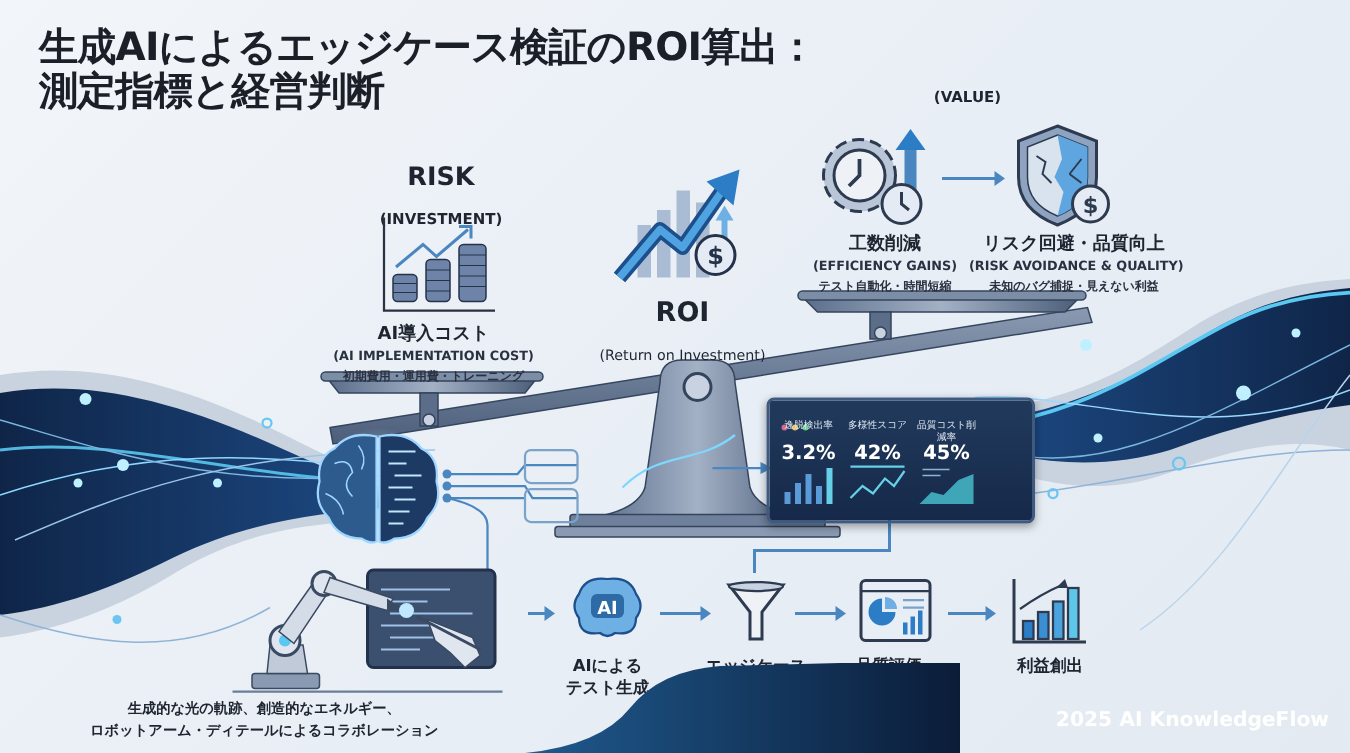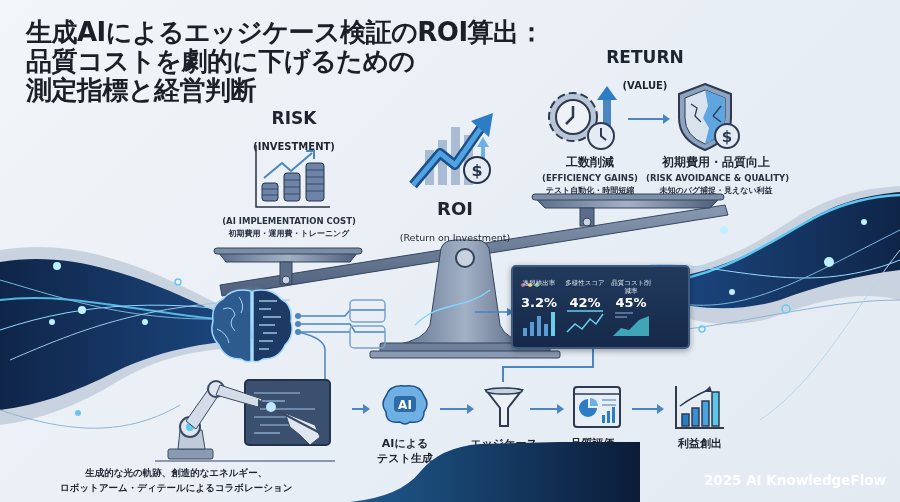--- a/index.html
+++ b/index.html
@@ -74,21 +74,20 @@
   <circle cx="732" cy="292" r="3" fill="#bff0ff"></circle>
     <circle cx="786" cy="309" r="4" fill="none" stroke="#6ac6f0" stroke-width="1.5"></circle>
   <circle cx="864" cy="222" r="3" fill="#bff0ff"></circle>
     <circle cx="702" cy="329" r="3" fill="none" stroke="#6ac6f0" stroke-width="1.5"></circle>
 
   <path d="M760,420 C820,380 860,300 900,250" stroke="#b8d4ec" stroke-width="1" fill="none"></path>
 </svg>
 
 <div class="abs title">
   <div>生成AIによるエッジケース検証のROI算出：</div>
-  <div>品質コストを劇的に下げるための</div>
   <div>測定指標と経営判断</div>
 </div>
 
 <svg class="abs" style="left:200px;top:190px" width="540" height="180" viewBox="0 0 540 180">
   <defs>
     <linearGradient id="steel" x1="0" x2="0" y1="0" y2="1">
       <stop offset="0" stop-color="#8a9ab2"></stop>
         <stop offset="1" stop-color="#4c5e7a"></stop>
     </linearGradient>
     <linearGradient id="steelh" x1="0" x2="1">
@@ -136,20 +135,21 @@
   <line x1="30" y1="37" x2="46" y2="37"></line>
       <line x1="30" y1="44" x2="46" y2="44"></line>
       <line x1="30" y1="51" x2="46" y2="51"></line>
   <line x1="52" y1="27" x2="70" y2="27"></line>
       <line x1="52" y1="34" x2="70" y2="34"></line>
       <line x1="52" y1="41" x2="70" y2="41"></line>
       <line x1="52" y1="48" x2="70" y2="48"></line>
     </g>
 </svg>
 <div class="abs lbl" style="left:214px;top:214px;width:150px;">
+  <div class="jp">AI導入コスト</div>
   <div class="en">(AI IMPLEMENTATION COST)</div>
   <div class="jp2">初期費用・運用費・トレーニング</div>
 </div>
 
 <svg class="abs" style="left:405px;top:105px" width="100" height="90" viewBox="0 0 100 90">
   <g fill="#a9bcd4">
       <rect x="20" y="45" width="9" height="35"></rect>
       <rect x="33" y="35" width="9" height="45"></rect>
       <rect x="46" y="22" width="9" height="58"></rect>
       <rect x="59" y="30" width="9" height="50"></rect>
@@ -161,21 +161,20 @@
     <polygon points="72,42 78,32 84,42" fill="#6fb0e4"></polygon>
   <circle cx="72" cy="65" r="13" fill="#e4ebf4" stroke="#24324a" stroke-width="2"></circle>
   <text x="72" y="71" text-anchor="middle" font-size="16" font-weight="bold" fill="#24324a" font-family="DejaVu Sans, sans-serif">$</text>
 </svg>
 <div class="abs hdr" style="left:380px;top:198px;width:150px;">
   <div class="main" style="font-size:18px">ROI</div>
   <div class="sub" style="font-weight:normal;font-size:9.5px">(Return on Investment)</div>
 </div>
 
 <div class="abs hdr" style="left:590px;top:47px;width:110px;">
-  <div class="main">RETURN</div>
   <div class="sub">(VALUE)</div>
 </div>
 <svg class="abs" style="left:543px;top:84px" width="80" height="70" viewBox="0 0 80 70">
   <circle cx="30" cy="33" r="24" fill="#b9c6d8" stroke="#2d3a50" stroke-width="2" stroke-dasharray="8 4"></circle>
   <circle cx="30" cy="33" r="17" fill="#eef2f7" stroke="#2d3a50" stroke-width="2"></circle>
   <path d="M30,22 L30,33 L23,40" stroke="#2d3a50" stroke-width="2.5" fill="none"></path>
   <rect x="60" y="14" width="8" height="34" fill="#4a86c0"></rect>
     <polygon points="54,16 64,2 74,16" fill="#2d7cc6"></polygon>
   <circle cx="58" cy="52" r="13" fill="#e4ebf4" stroke="#2d3a50" stroke-width="2"></circle>
   <path d="M58,44 L58,52 L63,56" stroke="#2d3a50" stroke-width="2" fill="none"></path>
@@ -192,21 +191,21 @@
     </g>
   <circle cx="52" cy="54" r="12" fill="#e4ebf4" stroke="#2d3a50" stroke-width="2"></circle>
   <text x="52" y="60" text-anchor="middle" font-size="15" font-weight="bold" fill="#2d3a50" font-family="DejaVu Sans, sans-serif">$</text>
 </svg>
 <div class="abs lbl" style="left:535px;top:154px;width:110px;">
   <div class="jp">工数削減</div>
   <div class="en">(EFFICIENCY GAINS)</div>
   <div class="jp2">テスト自動化・時間短縮</div>
 </div>
 <div class="abs lbl" style="left:646px;top:154px;width:140px;">
-  <div class="jp">初期費用・品質向上</div>
+  <div class="jp">リスク回避・品質向上</div>
   <div class="en">(RISK AVOIDANCE &amp; QUALITY)</div>
   <div class="jp2">未知のバグ捕捉・見えない利益</div>
 </div>
 
 <svg class="abs" style="left:205px;top:283px" width="95" height="85" viewBox="0 0 95 85">
   <circle cx="47" cy="42" r="40" fill="url(#glowb)"></circle>
   <path d="M46,8 Q28,4 18,16 Q6,22 8,38 Q4,52 14,62 Q20,76 36,76 Q42,80 46,78 Z" fill="#2e5b8e" stroke="#9fd6ff" stroke-width="1.5"></path>
   <path d="M48,8 Q66,4 76,16 Q88,22 86,38 Q90,52 80,62 Q74,76 58,76 Q52,80 48,78 Z" fill="#1c3a64" stroke="#9fd6ff" stroke-width="1.5"></path>
   <g stroke="#9fd6ff" stroke-width="1" fill="none">
       <path d="M18,26 Q28,22 30,32 Q22,40 30,48"></path>

